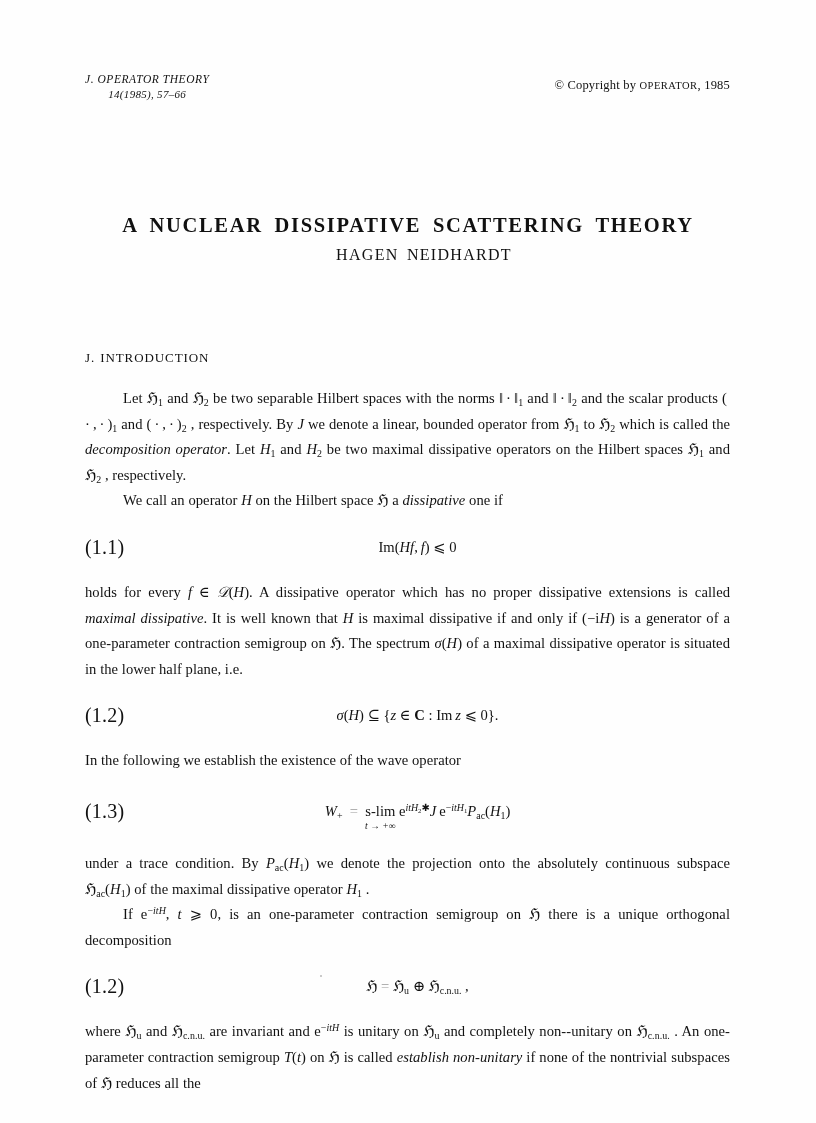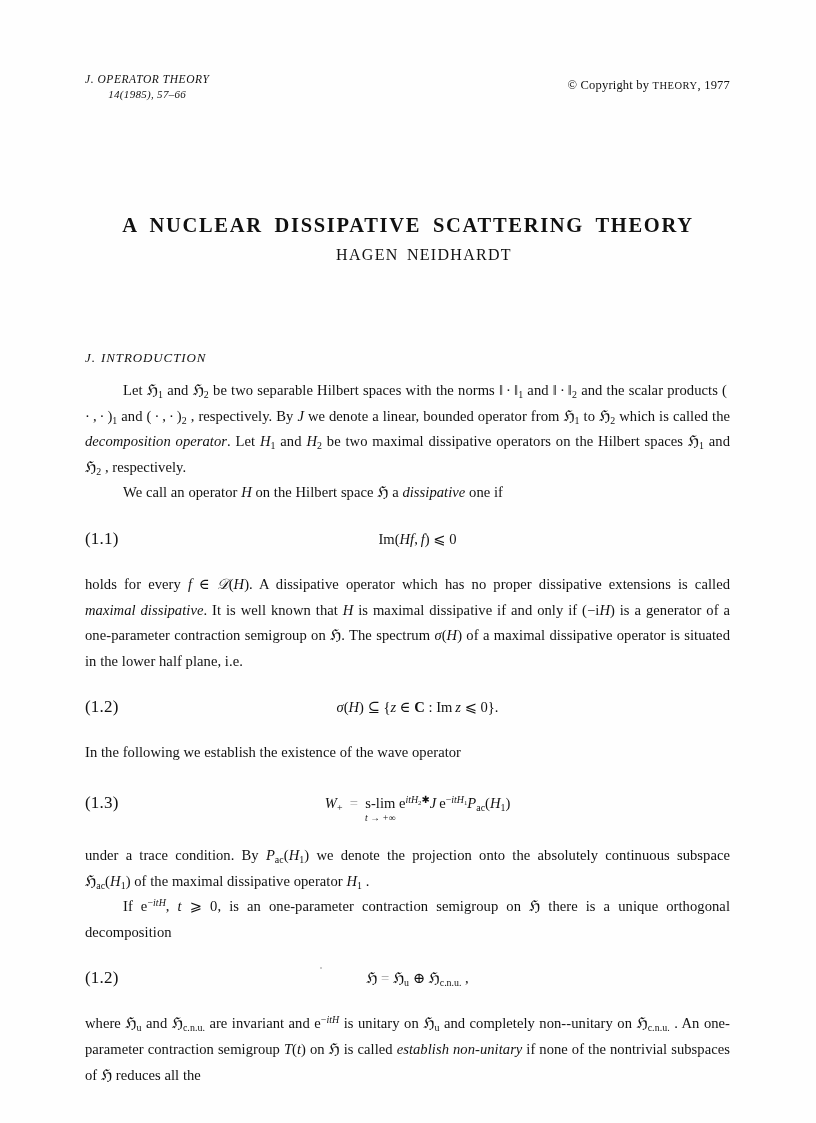--- a/index.html
+++ b/index.html
@@ -89,22 +89,21 @@
     position: absolute;
     left: 85px;
     top: 350px;
     width: 645px;
   }
 
   .section-head {
     font-size: 13px;
     letter-spacing: 0.9px;
     word-spacing: 1px;
-    margin: 0 0 12px 0;
-    font-style: italic;
+    margin: 0 0 20px 0;
   }
 
   p.body {
     margin: 0;
     font-size: 14.6px;
     line-height: 25.6px;
     text-align: justify;
     text-justify: inter-word;
     letter-spacing: 0.05px;
   }
@@ -117,21 +116,21 @@
     position: relative;
     margin: 21px 0 21px 0;
     font-size: 14.6px;
     line-height: 24px;
     min-height: 24px;
   }
   .eq .eqno {
     position: absolute;
     left: 0;
     top: 0;
-    font-size: 17px;
+    font-size: 20px;
     letter-spacing: 0.2px;
   }
   .eq .eqbody {
     display: block;
     text-align: center;
     padding-left: 20px;
   }
 
   i, .it { font-style: italic; }
   .up { font-style: normal; }
@@ -183,21 +182,21 @@
 </head>
 <body>
 
 <div class="page">
 
   <div class="runhead">
     <div class="journal-block">
       <span class="journal-name">J. OPERATOR THEORY</span>
       <span class="journal-issue">14(1985), 57–66</span>
     </div>
-    <div class="copyright"><span>© Copyright by </span><span class="smallcaps">THEORY</span><span>, 1977</span></div>
+    <div class="copyright"><span>© Copyright by </span><span class="smallcaps">OPERATOR</span><span>, 1985</span></div>
   </div>
 
   <h1 class="title">A NUCLEAR DISSIPATIVE SCATTERING THEORY</h1>
   <div class="author">HAGEN NEIDHARDT</div>
 
   <div class="col">
 
     <div class="section-head"><span>J.</span>
       <span>INTRODUCTION</span></div>
 

